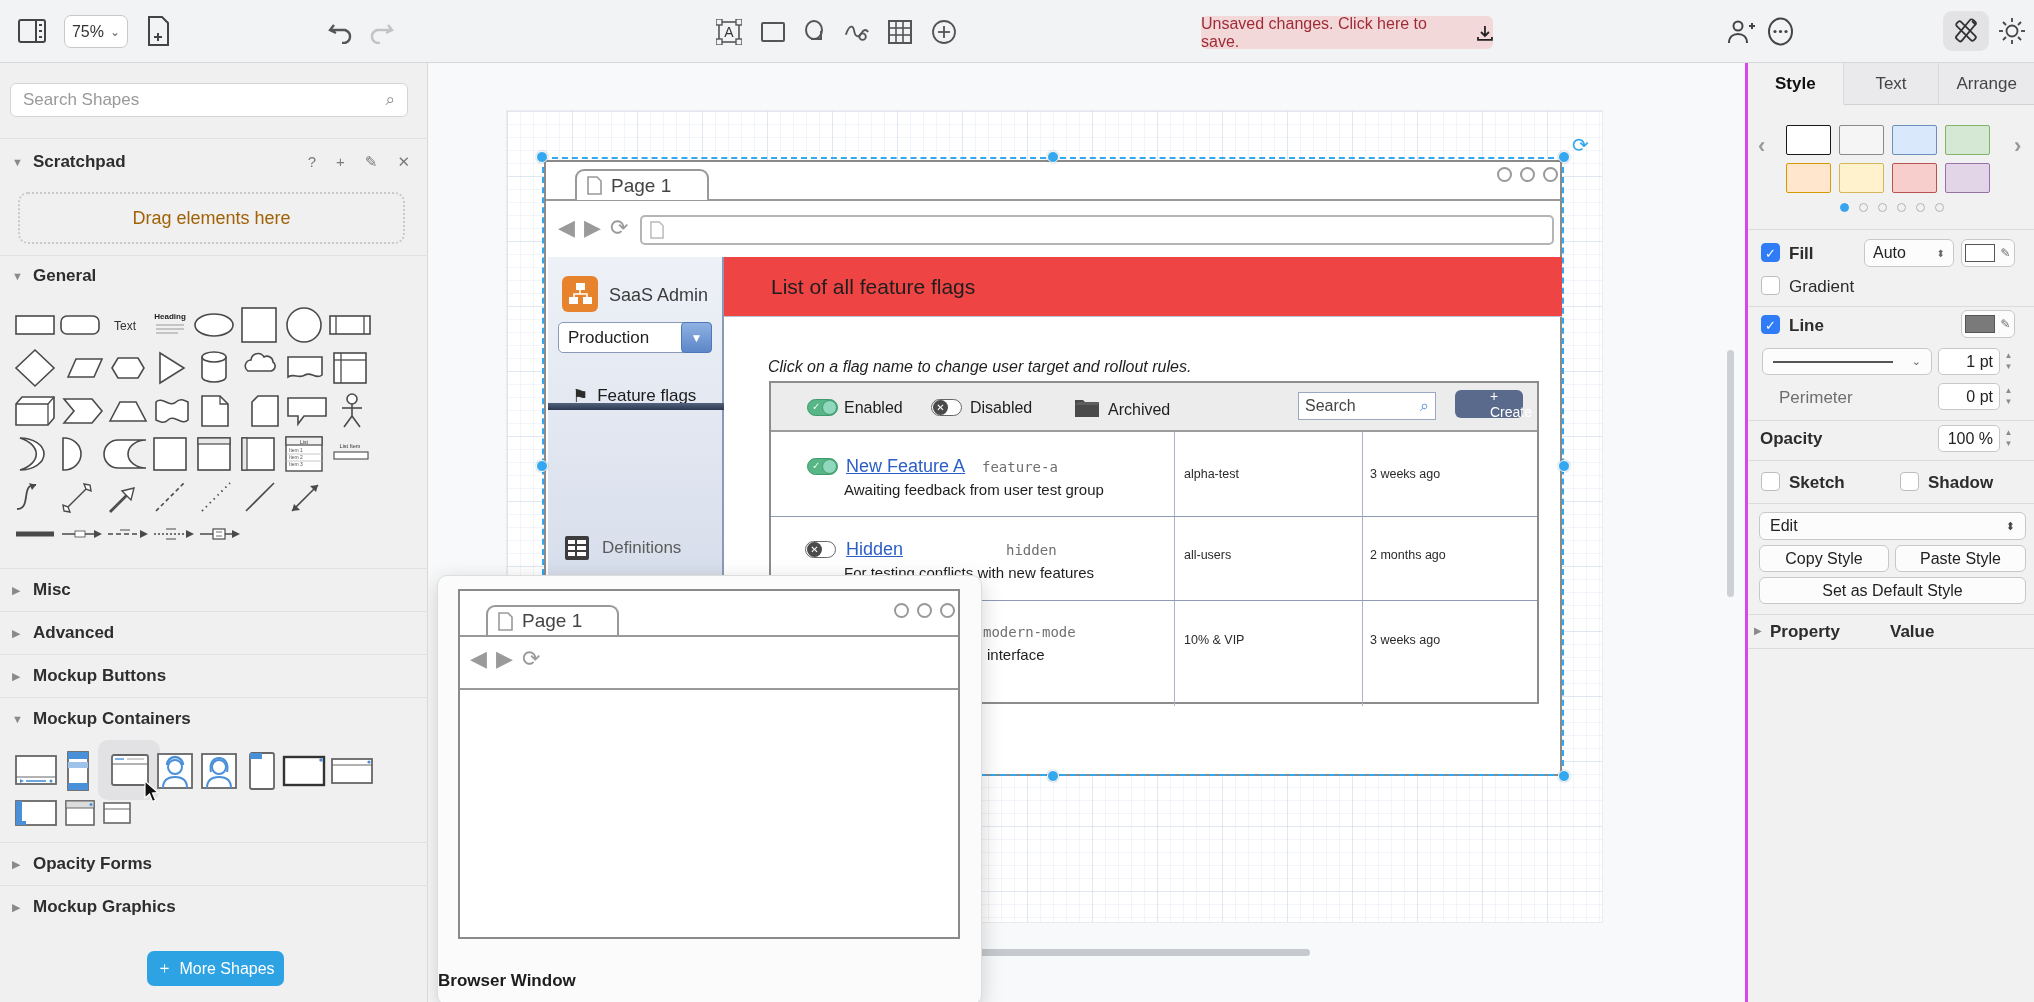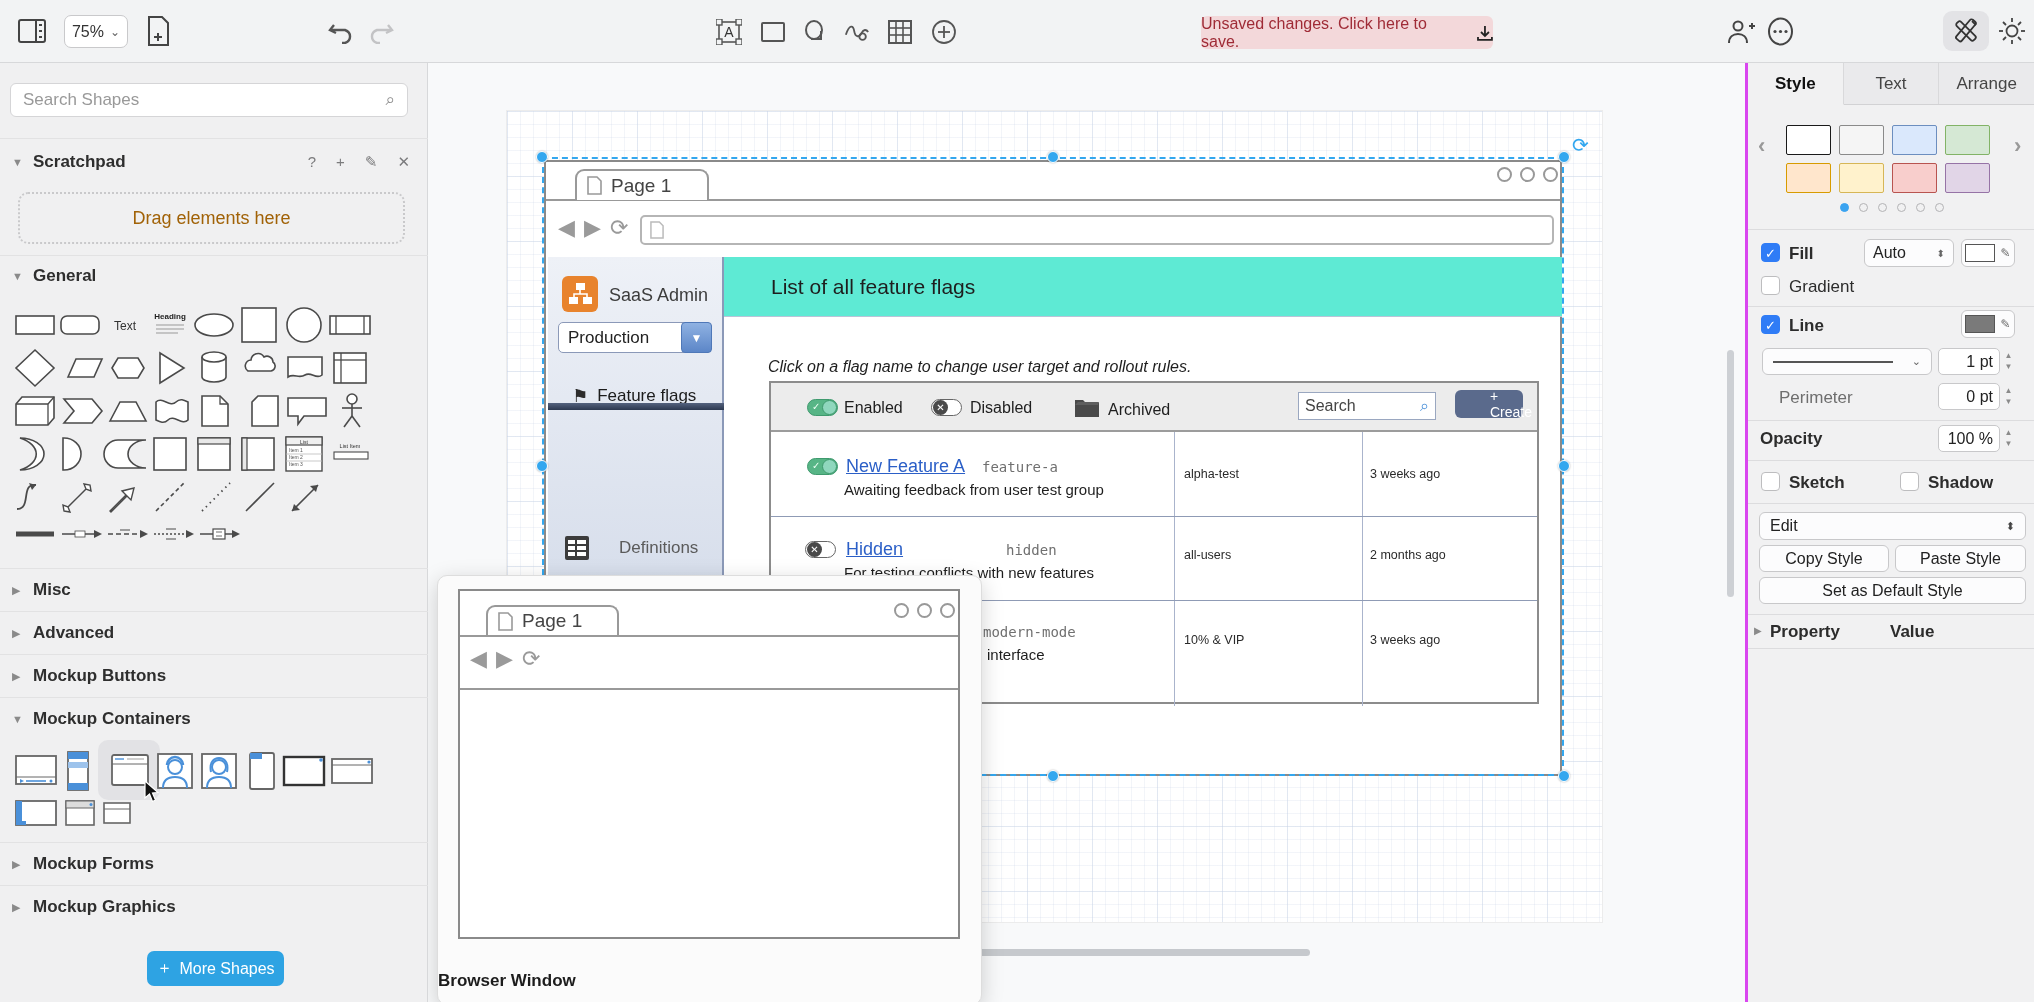--- a/index.html
+++ b/index.html
@@ -44,29 +44,29 @@
   
   .bwin { position:absolute; left:116px; top:97px; width:1018px; height:616px; background:#fff; border:2px solid #8a8a8a; z-index:15; }
   .bw-tabline { position:absolute; left:0; top:37px; width:100%; height:0; border-top:2px solid #999; }
   .bw-tab { position:absolute; left:29px; top:7px; width:134px; height:31px; background:#fff; border:2px solid #999; border-bottom:none; border-radius:9px 9px 0 0; display:flex; align-items:center; gap:9px; padding-left:10px; font-size:19px; color:#444; }
   .bw-dot { position:absolute; top:5px; width:15px; height:15px; border-radius:50%; border:2px solid #999; background:#fff; }
   .bw-url { position:absolute; left:94px; top:53px; width:914px; height:30px; border:2px solid #b5b5b5; border-radius:5px; background:#fff; display:flex; align-items:center; gap:8px; padding-left:8px; font-size:17px; color:#777; }
   .nav-arrow { font-size:22px; color:#9a9a9a; position:absolute; top:53px; }
 
   
   .app-side { position:absolute; left:2px; top:95px; width:176px; height:519px; background:linear-gradient(180deg,#eef1f7 0%,#d8dfec 60%,#c9d3e4 100%); border-right:2px solid #8b99b8; }
-  .app-band { position:absolute; left:178px; top:95px; width:838px; height:60px; background:#5eead4; border-bottom:1px solid #b9c4d8; }
+  .app-band { position:absolute; left:178px; top:95px; width:838px; height:60px; background:#ef4444; border-bottom:1px solid #b9c4d8; }
   .app-title { position:absolute; left:47px; top:18px; font-size:21px; color:#1e1e1e; }
   .logo { position:absolute; left:14px; top:19px; width:36px; height:36px; background:#e8832d; border-radius:6px; }
   .saas { position:absolute; left:61px; top:28px; font-size:18px; color:#3c3c3c; }
   .envbox { position:absolute; left:10px; top:65px; width:154px; height:31px; background:#fff; border:1px solid #8b99b8; border-radius:5px; font-size:17px; color:#222; display:flex; align-items:center; padding-left:9px; }
   .envarrow { position:absolute; right:-1px; top:-1px; width:31px; height:31px; background:linear-gradient(180deg,#8fb2e2,#5c86c8); border:1px solid #4f78b8; border-radius:4px; display:flex; align-items:center; justify-content:center; color:#fff; font-size:12px; }
   .nav-sel { position:absolute; left:24px; top:128px; font-size:17px; color:#1c1c1c; display:flex; gap:9px; align-items:center; }
   .nav-underline { position:absolute; left:0px; top:146px; width:176px; height:7px; background:linear-gradient(180deg,#54627e,#2c3850); }
-  .nav-item { position:absolute; left:16px; width:160px; height:27px; display:flex; align-items:center; gap:29px; font-size:17px; color:#5b5b5b; }
+  .nav-item { position:absolute; left:16px; width:160px; height:27px; display:flex; align-items:center; gap:12px; font-size:17px; color:#5b5b5b; }
   .instruction { position:absolute; left:222px; top:196px; font-style:italic; font-size:16px; color:#1f1f1f; }
 
   
   .ftable { position:absolute; left:223px; top:219px; width:770px; height:323px; border:2px solid #8c8c8c; background:#fff; }
   .fhead { position:absolute; left:0; top:0; width:100%; height:49px; background:#ececec; border-bottom:2px solid #9c9c9c; }
   .legend { position:absolute; top:16px; font-size:16px; color:#1e1e1e; }
   .msearch { position:absolute; left:527px; top:9px; width:138px; height:28px; border:1px solid #9aa7c0; background:#fff; font-size:16px; color:#444; display:flex; align-items:center; padding:0 6px; }
   .msearch .mg { margin-left:auto; color:#4a90d9; }
   .create-btn { position:absolute; left:684px; top:7px; width:68px; height:28px; background:#5a6a8c; border-radius:6px; color:#fff; font-size:14px; display:flex; align-items:center; justify-content:center;padding-left:44px; }
   .colline { position:absolute; top:49px; width:1px; background:#aab4cc; height:274px; }
@@ -512,21 +512,21 @@
         <line x1="92" y1="16" x2="118" y2="16" stroke="#666" stroke-width="1"></line>
       </g>
   </svg>
   <svg class="abs" style="left:143px;top:717px;z-index:45" width="20" height="24" viewBox="0 0 20 24">
       <path d="M2 1 L2 18 L6.5 14 L9.5 21.5 L12.5 20 L9.5 13 L15 12.5 Z" fill="#111" stroke="#fff" stroke-width="1.2"></path>
     </svg>
 
   <div class="hairline" style="top:779px"></div>
   <div class="sec-head" style="top:784px">
       <span class="caret">▶</span>
-      <span>Mockup Forms</span>
+      <span>Opacity Forms</span>
     </div>
   <div class="hairline" style="top:822px"></div>
   <div class="sec-head" style="top:827px">
       <span class="caret">▶</span>
       <span>Mockup Graphics</span>
     </div>
 
   <button class="more-shapes">
       <span>＋</span>
       <span>More Shapes</span>

